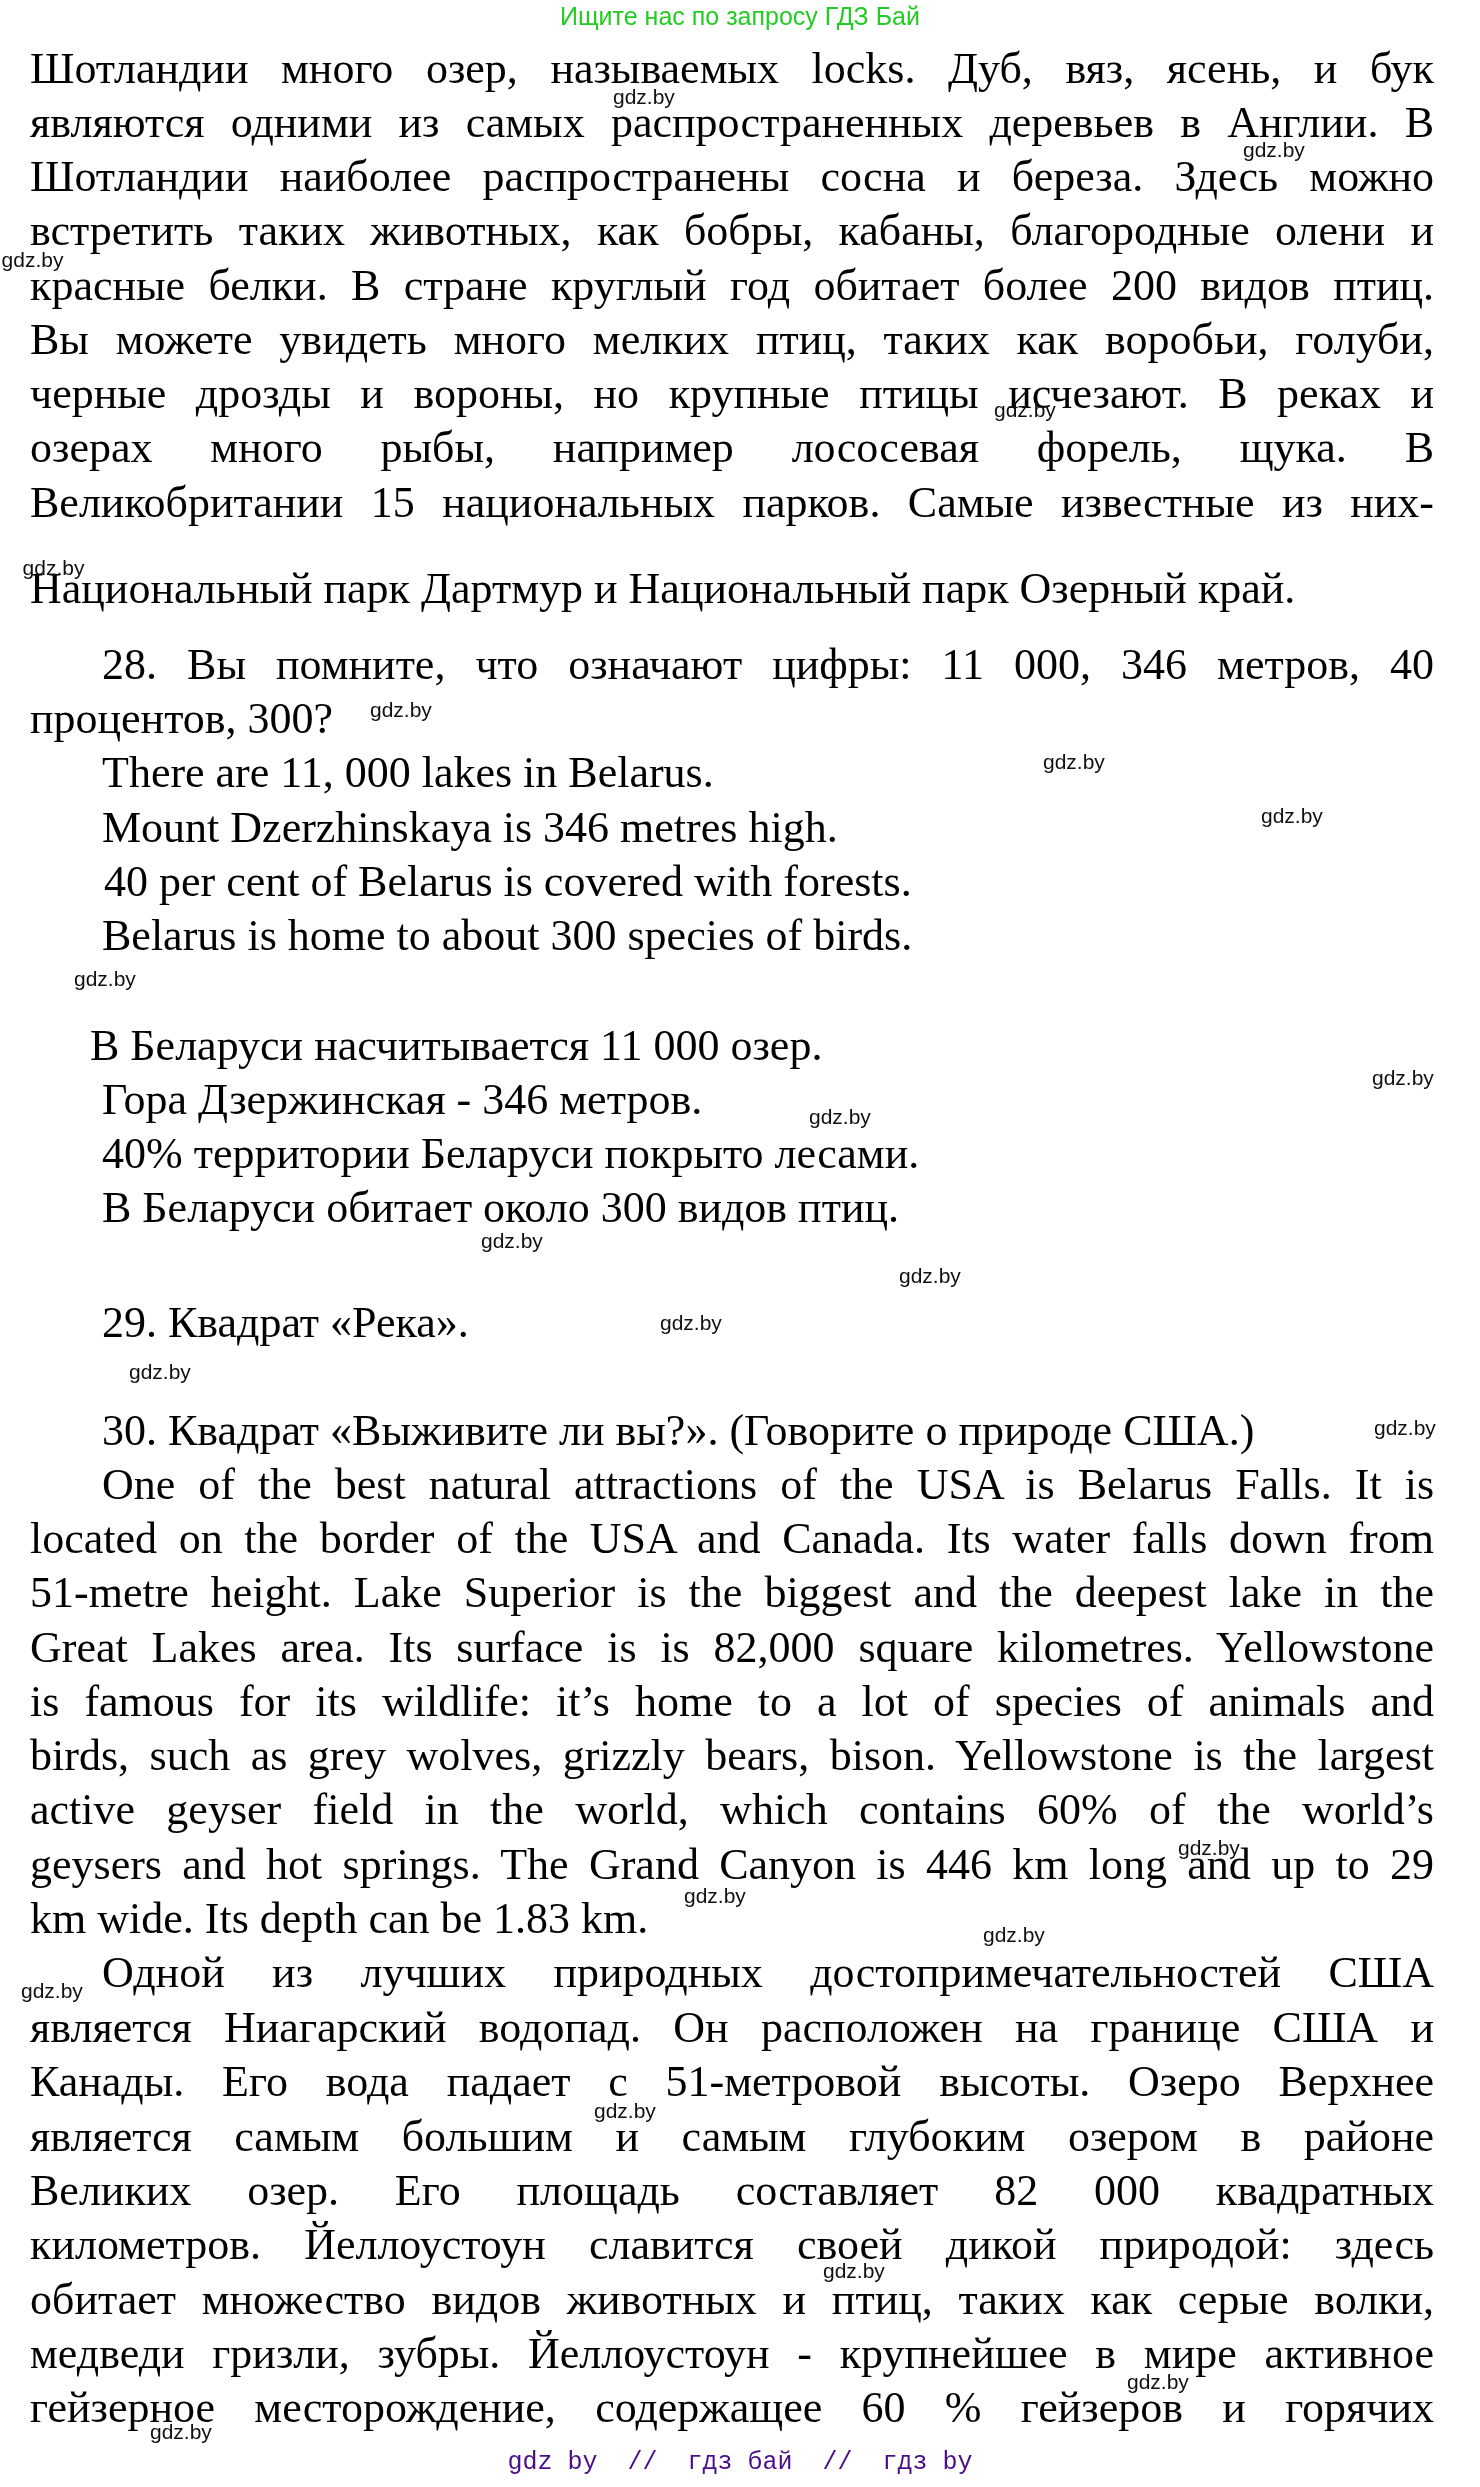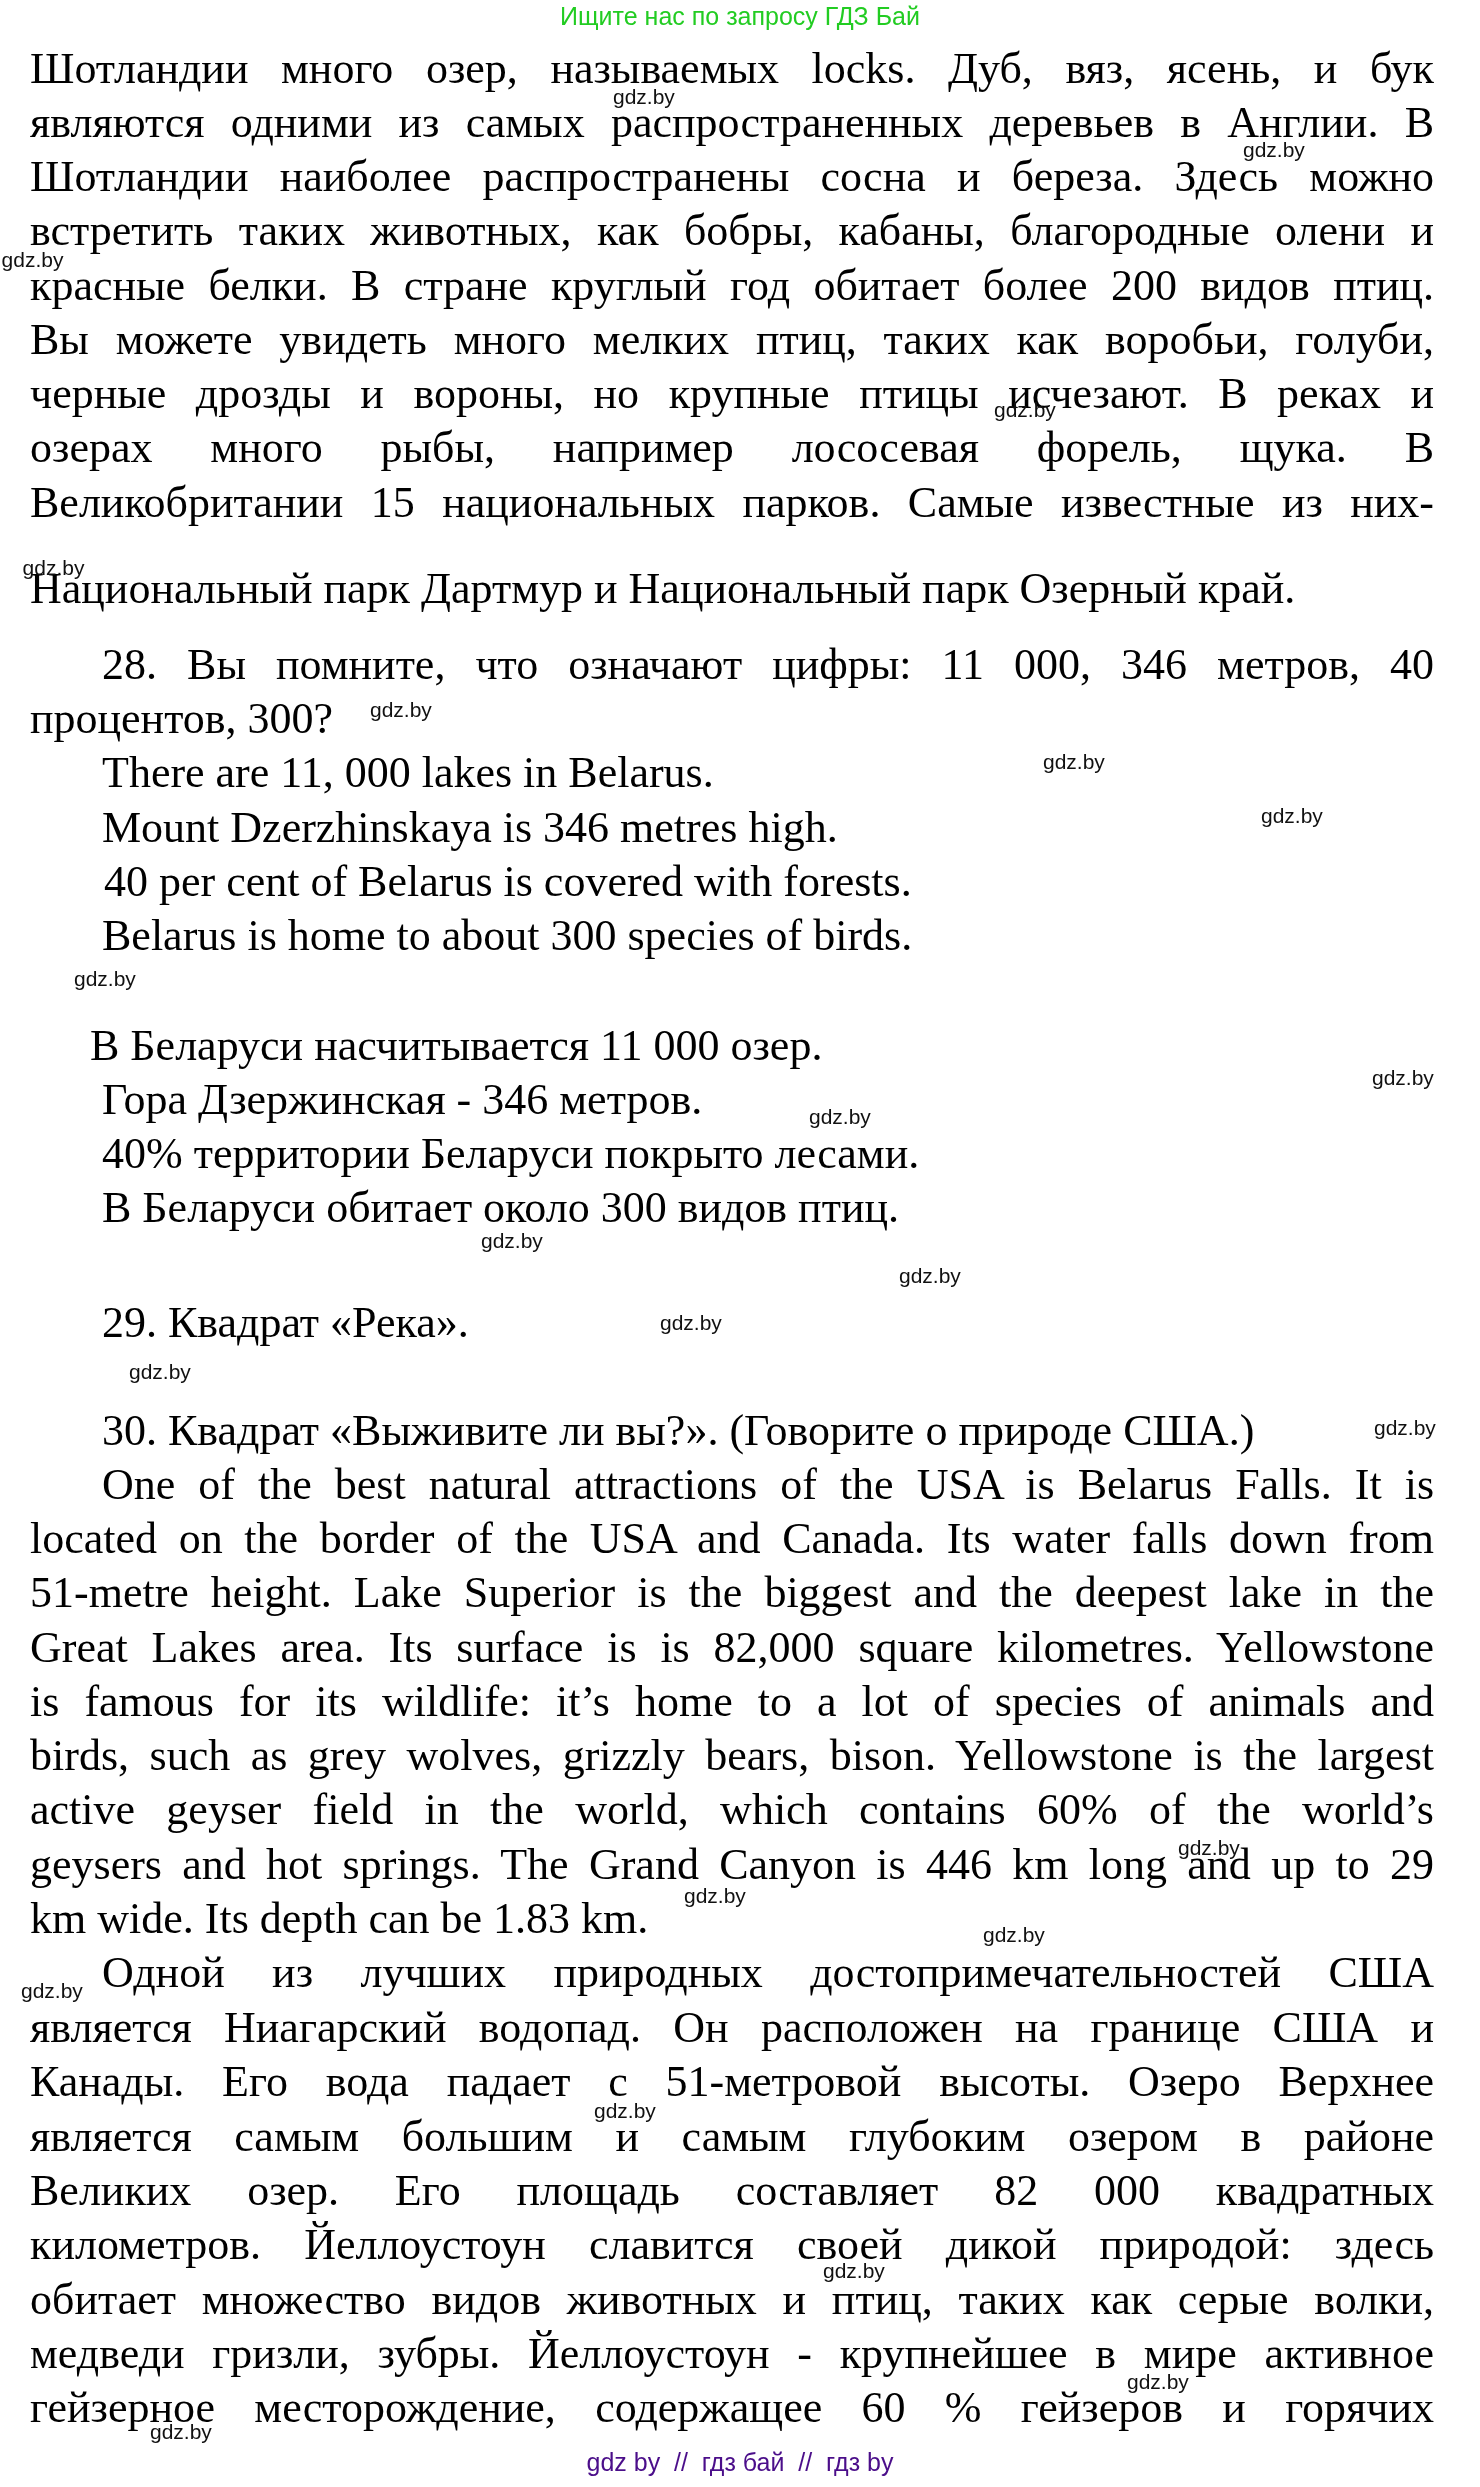--- a/index.html
+++ b/index.html
@@ -5,21 +5,21 @@
   html, body { margin: 0; padding: 0; background: #ffffff; }
   body { width: 1480px; height: 2487px; position: relative; overflow: hidden; }
   .header {
     position: absolute; left: 0; width: 1480px; top: 1.6px; height: 32px;
     text-align: center; color: #22cc22;
     font-family: "Liberation Sans", "DejaVu Sans", sans-serif; font-size: 25px; line-height: 29px;
   }
   .footer {
     position: absolute; left: 0; width: 1480px; top: 2448px; height: 32px;
     text-align: center; color: #4b0e8a;
-    font-family: Liberation Sans, sans-serif; font-size: 25px; line-height: 29px;
+    font-family: Liberation Mono, monospace; font-size: 25px; line-height: 29px;
     white-space: pre;
   }
   .line {
     position: absolute; left: 30px; width: 1404px;
     font-family: "Liberation Serif", "DejaVu Serif", serif;
     font-size: 44px; line-height: 53px; height: 53px; color: #000;
     text-align: justify; text-align-last: justify; white-space: nowrap;
   }
   .line.last { text-align-last: left; margin-top: 32px; }
   .line.indent { left: 102px; width: 1332px; }

